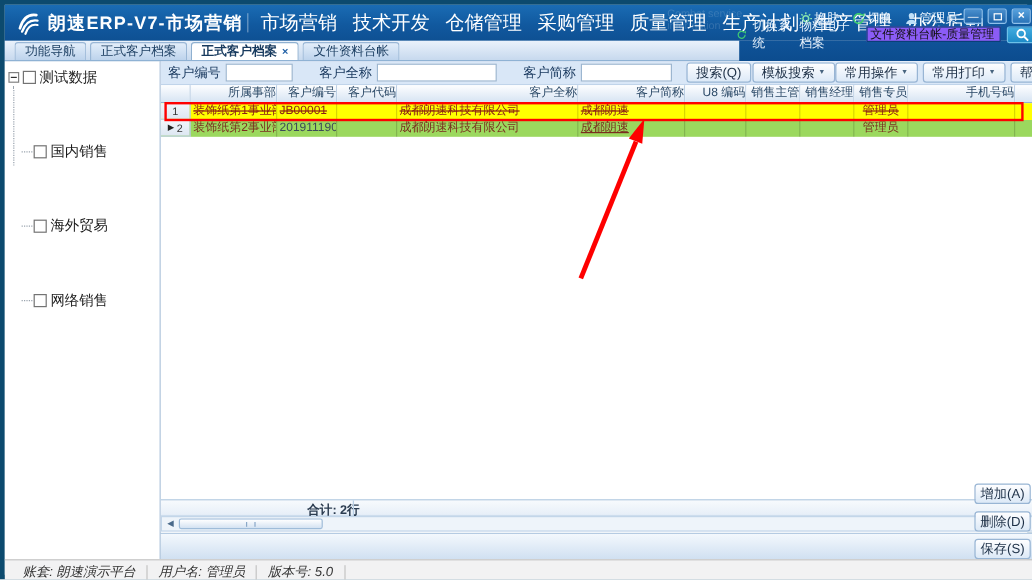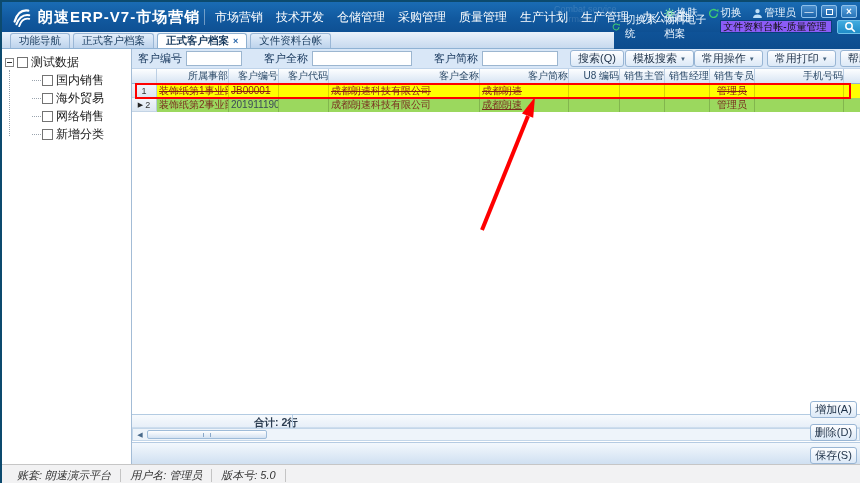--- a/index.html
+++ b/index.html
@@ -1,27 +1,27 @@
 <!DOCTYPE html>
 <html><head>
 <meta charset="utf-8">
 <style>
   * { margin:0; padding:0; box-sizing:border-box; }
   html,body { width:860px; height:483px; overflow:hidden; }
   body { font-family:"Liberation Sans","DejaVu Sans",sans-serif; position:relative; background:#fff; }
-  #app { position:absolute; inset:0; width:860px; height:483px; border:2px solid #0c4a6e; }
+  #app { position:absolute; inset:0; width:860px; height:483px; border:4px solid #0c4a6e; }
 
   
   #titlebar { position:absolute; left:0; top:0; width:860px; height:30px;
     background:linear-gradient(180deg,#1a6cb4 0%,#11599f 55%,#0e5093 100%); }
   #logo { position:absolute; left:8px; top:4px; }
   #app-title { position:absolute; left:36px; top:6px; font-size:15px; font-weight:bold; color:#fff; letter-spacing:1px; white-space:nowrap; }
   #menu-divider { position:absolute; left:202px; top:7px; width:1px; height:16px; background:rgba(255,255,255,0.4); }
   #topmenu { position:absolute; left:213px; top:0; height:30px; display:flex; align-items:center; gap:13px; }
-  #topmenu .menu-item { color:#fff; font-size:12px; white-space:nowrap; cursor:default; }
+  #topmenu .menu-item { color:#fff; font-size:16px; white-space:nowrap; cursor:default; }
   #watermark { position:absolute; left:552px; top:2px; width:66px; font-size:9px; line-height:10px; color:rgba(255,255,255,0.14); z-index:5; }
   #quick { position:absolute; right:66px; top:4px; display:flex; align-items:center; gap:4px; color:#eaf4fd; font-size:10.5px; }
   #quick .qa { display:flex; align-items:center; gap:2px; margin-left:6px; }
   #winbtns { position:absolute; right:5px; top:3px; display:flex; gap:4px; }
   .winbtn { width:16px; height:13px; border:1px solid #8fc0ea; border-radius:2px;
     background:linear-gradient(180deg,#4a8fcd,#1c63a9); color:#fff; font-size:9px; line-height:10px;
     text-align:center; display:flex; align-items:center; justify-content:center; }
   .winbtn .maxbox { width:7px; height:6px; border:1px solid #fff; display:block; }
   #btn-close { background:linear-gradient(180deg,#57a1dd,#2a74b8); font-size:10px; font-weight:bold; }
 
@@ -39,21 +39,21 @@
   .tab { height:15px; margin-right:3px; padding:0 8px; font-size:10.5px; color:#173a5e;
     background:linear-gradient(180deg,#e3eefa,#bdd3ec); border:1px solid #9ab7d6; border-bottom:none;
     border-radius:3px 3px 0 0; display:flex; align-items:center; gap:4px; white-space:nowrap; }
   .tab.active { background:#fff; border-color:#8fb0d0; font-weight:bold; }
   .tabclose { color:#1f5fa5; font-weight:bold; font-size:9px; line-height:9px; }
 
   
   #sidebar { position:absolute; left:0; top:47px; width:130px; height:415px; background:#fff; border-right:1px solid #a3bcd6; }
   .tree { position:relative; padding-top:4px; font-size:12px; color:#1a1a1a; }
   .trow { height:18px; display:flex; align-items:center; }
-  .trow.child { padding-left:30px; }
+  .trow.child { padding-left:14px;margin-top:44px; }
   .expander { width:9px; height:9px; border:1px solid #828282; background:#fff; position:relative; margin:0 3px 0 3px; flex:0 0 auto; }
   .expander::after { content:""; position:absolute; left:1px; right:1px; top:3px; height:1px; background:#333; }
   .cbox { width:11px; height:11px; border:1px solid #737373; background:#fff; margin-right:3px; flex:0 0 auto; }
   .dash { width:9px; border-top:1px dotted #9aa4ae; margin-right:1px; flex:0 0 auto; }
   #vguide { position:absolute; left:7px; top:21px; height:66px; border-left:1px dotted #9aa4ae; }
 
   
   #main { position:absolute; left:130px; top:47px; width:728px; height:393px; background:#fff; overflow:hidden; }
   #filterbar { position:absolute; left:0; top:0; width:728px; height:20px; background:#d9e7f7;
     border-bottom:1px solid #c0d4ea; display:flex; align-items:center; font-size:11px; color:#16365c; }
@@ -230,25 +230,20 @@
       <div class="trow child">
         <span class="dash"></span>
         <span class="cbox"></span>
         <span>海外贸易</span>
       </div>
       <div class="trow child">
         <span class="dash"></span>
         <span class="cbox"></span>
         <span>网络销售</span>
       </div>
-      <div class="trow child">
-        <span class="dash"></span>
-        <span class="cbox"></span>
-        <span>新增分类</span>
-      </div>
     </div>
   </div>
 
   <div id="main">
     <div id="filterbar">
       <span class="flabel">客户编号</span>
       <input class="finput" style="width: 56px;" value="">
       <span class="flabel gap">客户全称</span>
       <input class="finput" style="width: 100px;" value="">
       <span class="flabel gap">客户简称</span>

